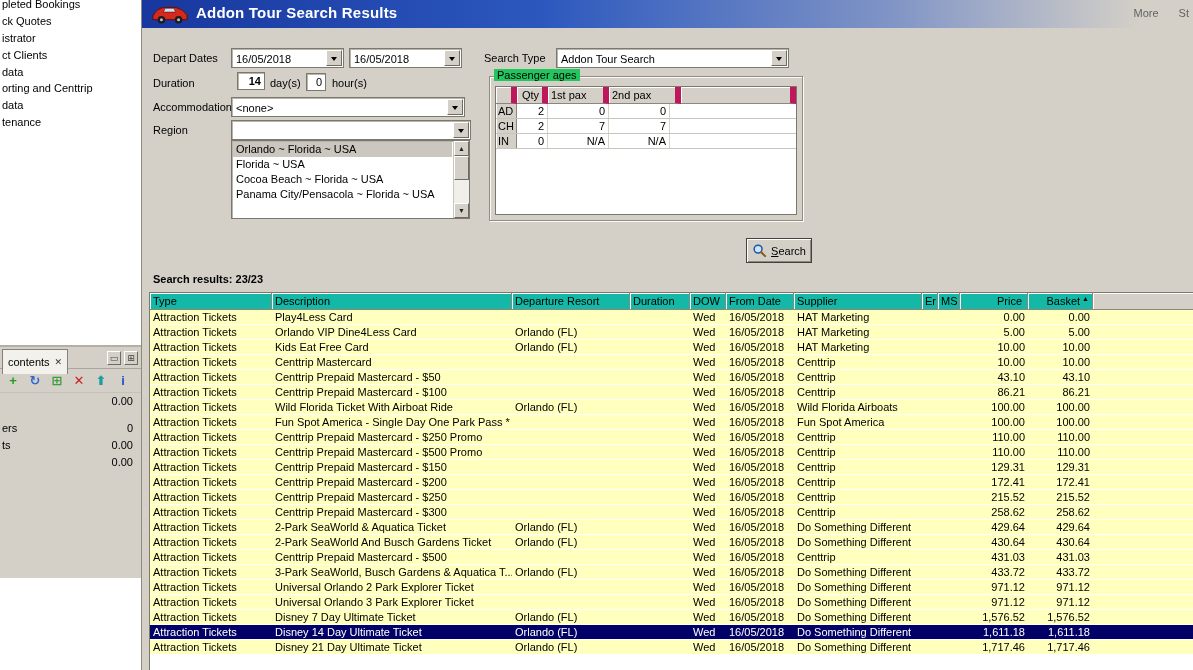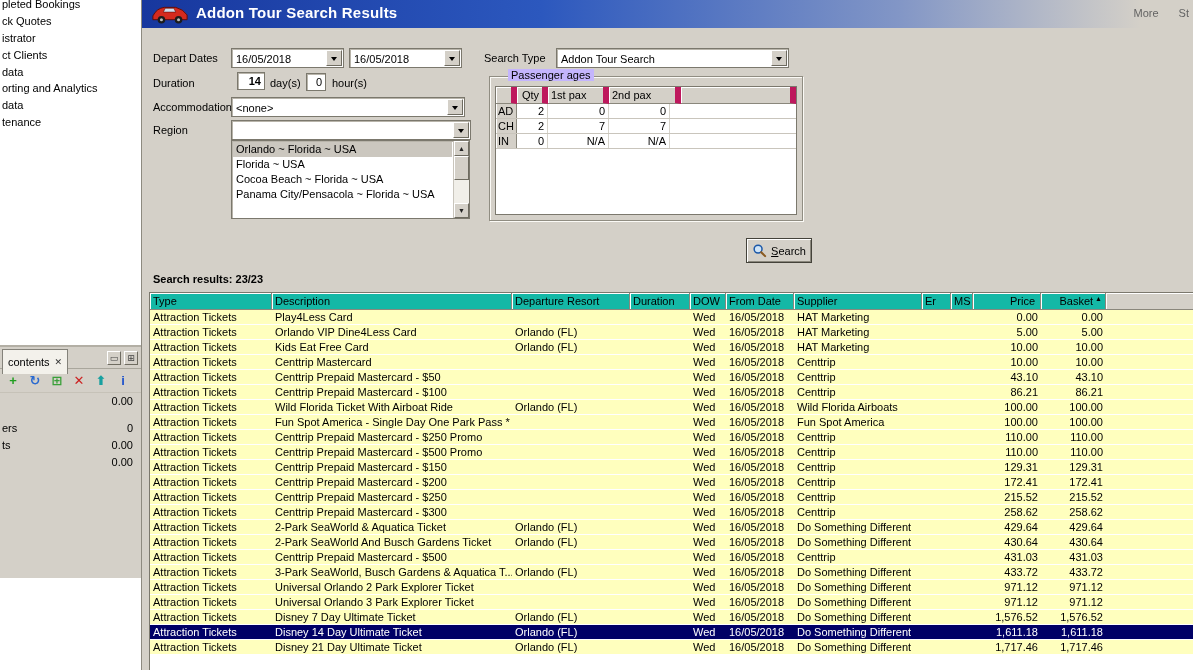--- a/index.html
+++ b/index.html
@@ -42,21 +42,21 @@
   .combo{position:absolute;height:20px;background:#fff;border:1px solid #7b786d;box-shadow:inset 1px 1px 0 #b8b4aa}
   .combo .val{position:absolute;left:4px;top:3px;right:19px;line-height:14px;white-space:nowrap;overflow:hidden}
   .dbtn{position:absolute;right:1px;top:1px;bottom:1px;width:16px;background:#d4d0c8;cursor:pointer;
         border:1px solid;border-color:#fff #6e6b60 #6e6b60 #fff}
   .dbtn:after{content:"";position:absolute;left:4px;top:6px;border:3px solid transparent;border-top:4px solid #000}
 
   .tinput{position:absolute;height:18px;background:#fff;border:1px solid #7b786d;box-shadow:inset 1px 1px 0 #b8b4aa;
           text-align:right;padding:0 3px;font-family:inherit;font-size:11px}
 
   .gbox{position:absolute;border:1px solid #908d82;box-shadow:inset 1px 1px 0 #fbfaf6,1px 1px 0 #fbfaf6}
-  .glabel{position:absolute;left:18px;top:-8px;background:#c4b5fd;padding:0 3px;white-space:nowrap}
+  .glabel{position:absolute;left:4px;top:-8px;background:#22c55e;padding:0 3px;white-space:nowrap}
 
   .pgrid{position:absolute;left:5px;top:9px;right:5px;bottom:5px;background:#fff;border:1px solid #7b786d;overflow:hidden}
   .pg-head{display:flex;height:17px}
   .phc{flex:0 0 auto;background:#d4d0c8;border-right:6px solid #be185d;border-bottom:1px solid #8a877c;
        box-shadow:inset 1px 1px 0 #fff;padding:2px 3px 0;overflow:hidden;white-space:nowrap}
   .pg-head .phc:nth-child(1){width:21px}
   .pg-head .phc:nth-child(2){width:31px;text-align:right}
   .pg-head .phc:nth-child(3){width:61px}
   .pg-head .phc:nth-child(4){width:72px}
   .pg-head .phc:nth-child(5){flex:1}
@@ -98,42 +98,42 @@
   .grow{display:flex;height:15px;background:#ffffbe;border-bottom:1px solid #fff;cursor:pointer}
   .grow:after{content:"";flex:1;background:inherit}
   .grow .c{flex:0 0 auto;padding:1px 3px 0;white-space:nowrap;overflow:hidden}
   .ghead .hc:nth-child(1), .grow .c:nth-child(1){width:122px}
   .ghead .hc:nth-child(2), .grow .c:nth-child(2){width:240px}
   .ghead .hc:nth-child(3), .grow .c:nth-child(3){width:118px}
   .ghead .hc:nth-child(4), .grow .c:nth-child(4){width:60px}
   .ghead .hc:nth-child(5), .grow .c:nth-child(5){width:36px}
   .ghead .hc:nth-child(6), .grow .c:nth-child(6){width:68px}
   .ghead .hc:nth-child(7), .grow .c:nth-child(7){width:128px}
-  .ghead .hc:nth-child(8), .grow .c:nth-child(8){width:29px}
+  .ghead .hc:nth-child(8), .grow .c:nth-child(8){width:16px}
   .ghead .hc:nth-child(9), .grow .c:nth-child(9){width:22px}
   .ghead .hc:nth-child(10),.grow .c:nth-child(10){width:68px}
   .ghead .hc:nth-child(11),.grow .c:nth-child(11){width:65px}
   .ghead .hc:nth-child(10),.ghead .hc:nth-child(11){justify-content:flex-end}
   .grow .c:nth-child(10),.grow .c:nth-child(11){text-align:right}
   .grow.selected{background:#000066;color:#fff;border-bottom-color:#fff}
 </style>
 </head>
 <body>
 
 <div id="screen">
 
   <div class="sidebar">
     <div class="side-items">
 
     <div class="side-item">pleted Bookings</div>
         <div class="side-item">ck Quotes</div>
         <div class="side-item">istrator</div>
         <div class="side-item">ct Clients</div>
         <div class="side-item">data</div>
-        <div class="side-item">orting and Analytics</div>
+        <div class="side-item">orting and Centtrip</div>
         <div class="side-item">data</div>
         <div class="side-item">tenance</div>
       </div>
 
     <div class="dock-panel">
       <div class="tabbar">
         <div class="tab">
           <span>contents</span>
           <span class="tab-close">✕</span>
         </div>

